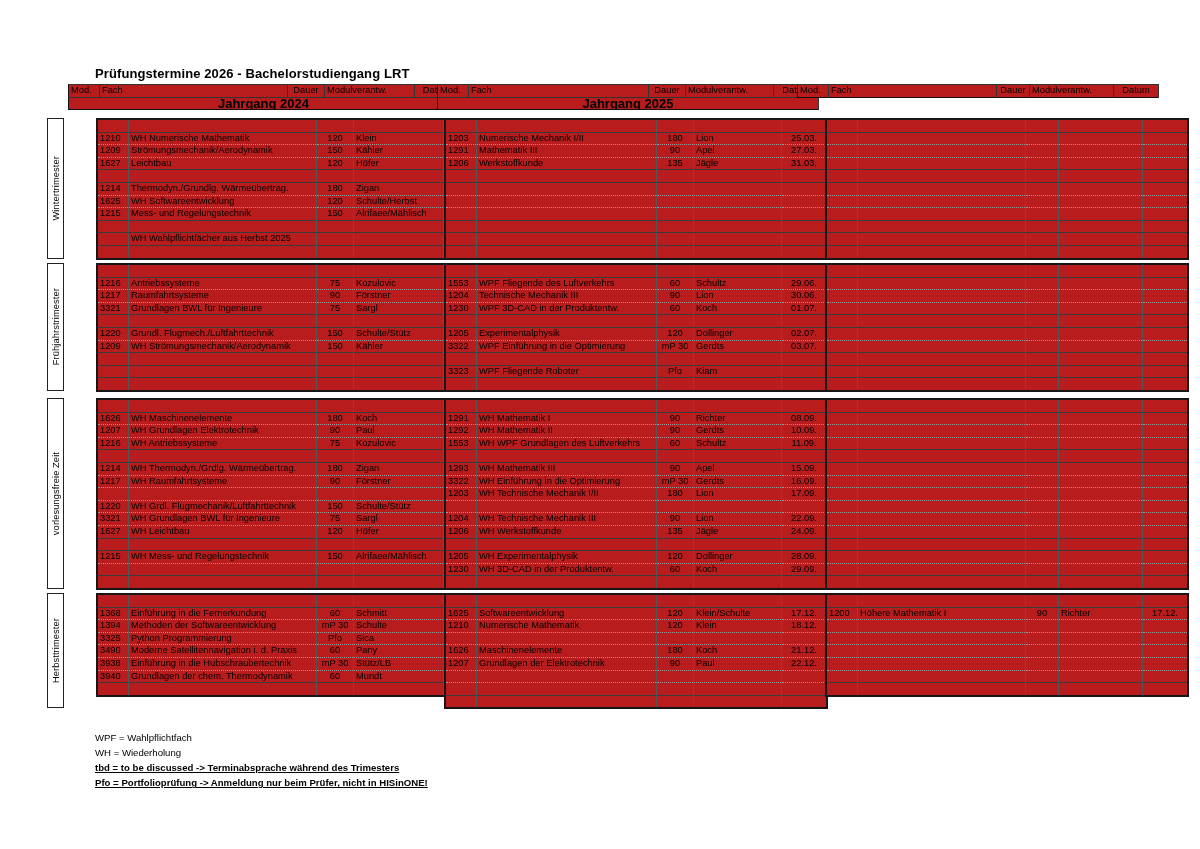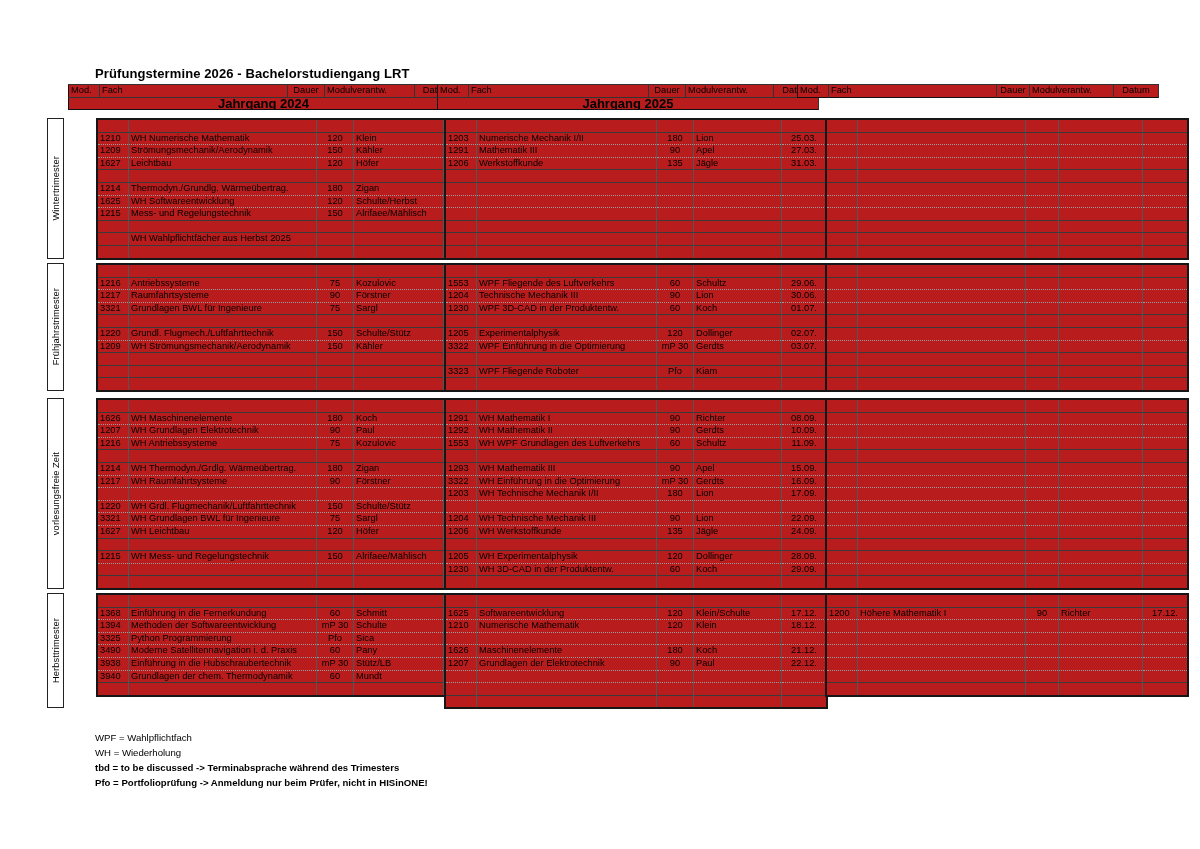--- a/index.html
+++ b/index.html
@@ -50,21 +50,21 @@
   #sec1 .trimester-label{height:126px;} 
   #sec2 .trimester-label{height:189px;} 
   #sec3 .trimester-label{height:113px;}
   .trimester-label span{
     writing-mode:vertical-rl;transform:rotate(180deg);
     font-size:9.3px;white-space:nowrap;letter-spacing:.1px;
   }
 
   .legend{position:absolute;left:95px;top:722px;margin-top:11px;}
   .legend div{font-size:9.6px;line-height:10.5px;margin-bottom:4.6px;}
-  .legend div.bold{font-weight:bold;}
+  .legend div.bold{font-weight:bold;text-decoration:underline;}
 </style>
 </head>
 <body>
 
 <div class="page">
   <div class="title">Prüfungstermine 2026 - Bachelorstudiengang LRT</div>
 
   <table class="grid header-table t0 tp0">
       <tbody>
         <tr>

